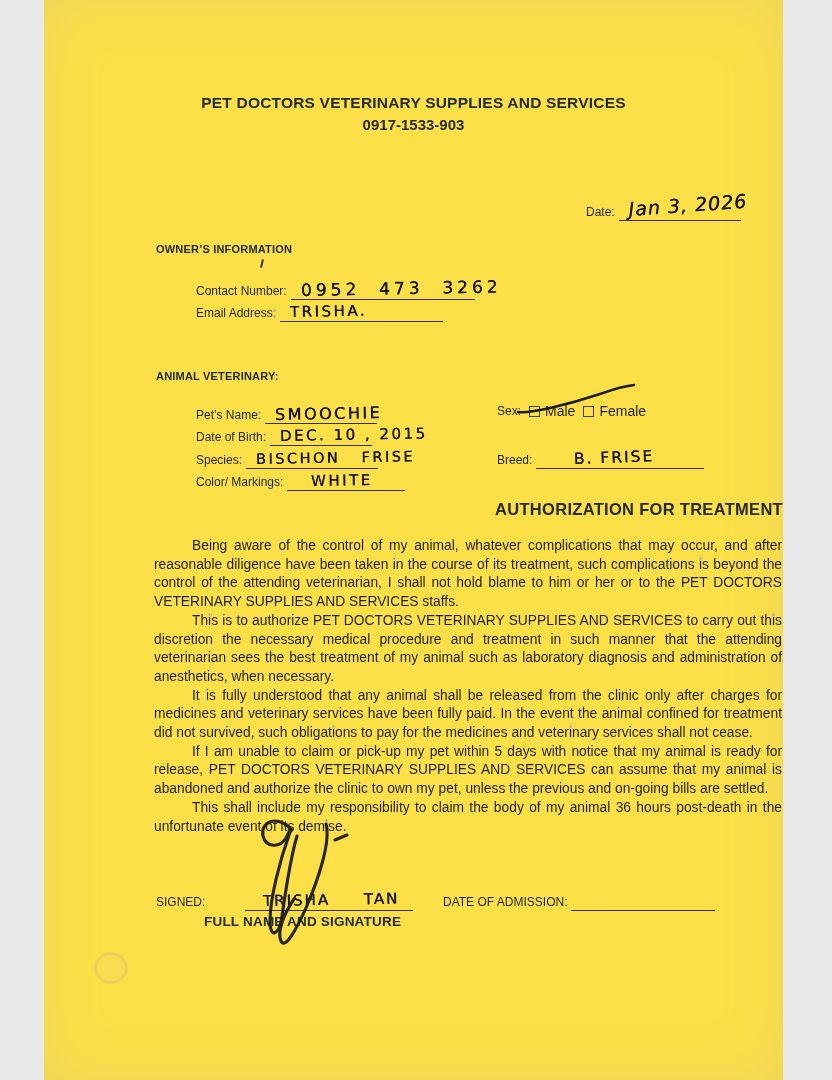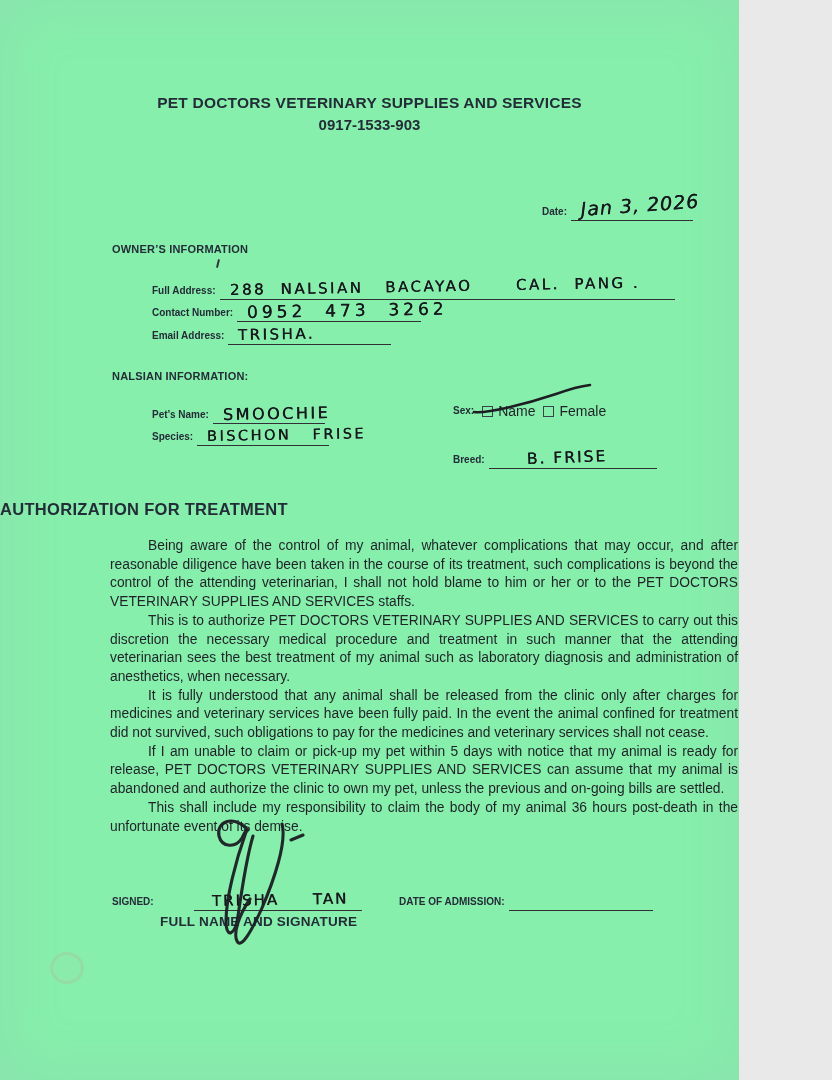--- a/index.html
+++ b/index.html
@@ -1,35 +1,36 @@
 <!DOCTYPE html>
 <html><head>
 <meta charset="utf-8">
 <style>
   html,body{margin:0;padding:0;background:#e9e9e9;}
   .page{
     position:relative;
     width:739px;height:1080px;
-    background:#86efac;
+    background:#fde047;
     overflow:hidden;
     font-family:"Liberation Sans",sans-serif;
     color:#20242b;
     box-shadow:inset 0 0 60px rgba(160,165,175,.18);
+    margin-left:44px;
   }
   
   .hdr{position:absolute;top:92px;left:0;width:100%;text-align:center;font-weight:bold;color:#242c38;}
   .hdr div{line-height:22px;font-size:15px;}
   .hdr .clinic{font-size:15.5px;letter-spacing:.2px;}
   .heading{position:absolute;font-weight:bold;font-size:11px;color:#242c38;letter-spacing:.2px;}
-  .auth-title{position:absolute;top:500px;left:0;width:100%;text-align:left;font-weight:bold;font-size:16.5px;color:#242c38;letter-spacing:.3px;}
+  .auth-title{position:absolute;top:500px;left:0;width:100%;text-align:right;font-weight:bold;font-size:16.5px;color:#242c38;letter-spacing:.3px;}
   .body-text{position:absolute;top:537px;left:110px;width:628px;}
   .body-text p{margin:0;font-size:13.8px;line-height:18.7px;text-align:justify;text-indent:38px;color:#1f2227;}
   
   .frow{display:flex;align-items:flex-end;height:22.6px;}
-  .flabel{font-weight:bold;font-size:10px;color:#242c38;white-space:pre;line-height:18px;}
+  .flabel{font-weight:normal;font-size:12px;color:#242c38;white-space:pre;line-height:18px;}
   .fline{position:relative;border-bottom:1.6px solid #303036;height:20px;flex:none;margin-left:4px;}
   .fields{position:absolute;}
   
   .hw{
     position:absolute;bottom:1px;left:10px;
     font-family:"DejaVu Sans",sans-serif;
     color:#17171d;white-space:pre;
     text-shadow:.4px 0 0 currentColor;
     transform:rotate(-1deg);transform-origin:left bottom;
     font-size:15px;letter-spacing:2.5px;line-height:15px;
@@ -69,60 +70,66 @@
     <span class="fline" style="width:122px;">
       <span class="hw hw-date">Jan 3, 2026</span>
     </span>
   </div>
 
   <div class="heading" style="top:243px;left:112px;">OWNER’S INFORMATION</div>
   <div class="stray-mark"></div>
 
   <div class="fields" style="top:277px;left:152px;">
     <div class="frow">
-      <span class="flabel">Full Address:</span>
-      <span class="fline" style="width:455px;">
-        <span class="hw">288  NALSIAN   BACAYAO      CAL.  PANG .</span>
-      </span>
-    </div>
-    <div class="frow">
       <span class="flabel">Contact Number:</span>
       <span class="fline" style="width:184px;">
         <span class="hw hw-contact">0952  473  3262</span>
       </span>
     </div>
     <div class="frow">
       <span class="flabel">Email Address:</span>
       <span class="fline" style="width:163px;">
         <span class="hw">TRISHA.</span>
       </span>
     </div>
   </div>
 
-  <div class="heading" style="top:370px;left:112px;">NALSIAN INFORMATION:</div>
+  <div class="heading" style="top:370px;left:112px;">ANIMAL VETERINARY:</div>
 
   <div class="fields" style="top:401px;left:152px;">
     <div class="frow">
       <span class="flabel">Pet’s Name:</span>
       <span class="fline" style="width:112px;">
         <span class="hw hw-pet">SMOOCHIE</span>
       </span>
     </div>
     <div class="frow">
+      <span class="flabel">Date of Birth:</span>
+      <span class="fline" style="width:102px;">
+        <span class="hw">DEC. 10 , 2015</span>
+      </span>
+    </div>
+    <div class="frow">
       <span class="flabel">Species:</span>
       <span class="fline" style="width:132px;">
         <span class="hw hw-species">BISCHON   FRISE</span>
+      </span>
+    </div>
+    <div class="frow">
+      <span class="flabel">Color/ Markings:</span>
+      <span class="fline" style="width:118px;">
+        <span class="hw" style="left:24px;">WHITE</span>
       </span>
     </div>
   </div>
 
   <div class="sex-row">
     <span class="flabel">Sex:</span>
     <span class="cbx"></span>
-    <span>Name</span>
+    <span>Male</span>
     <span class="cbx"></span>
     <span>Female</span>
   </div>
 
   <div class="frow breed-row">
     <span class="flabel">Breed:</span>
     <span class="fline" style="width:168px;">
       <span class="hw hw-breed" style="left:38px;">B. FRISE</span>
     </span>
   </div>

